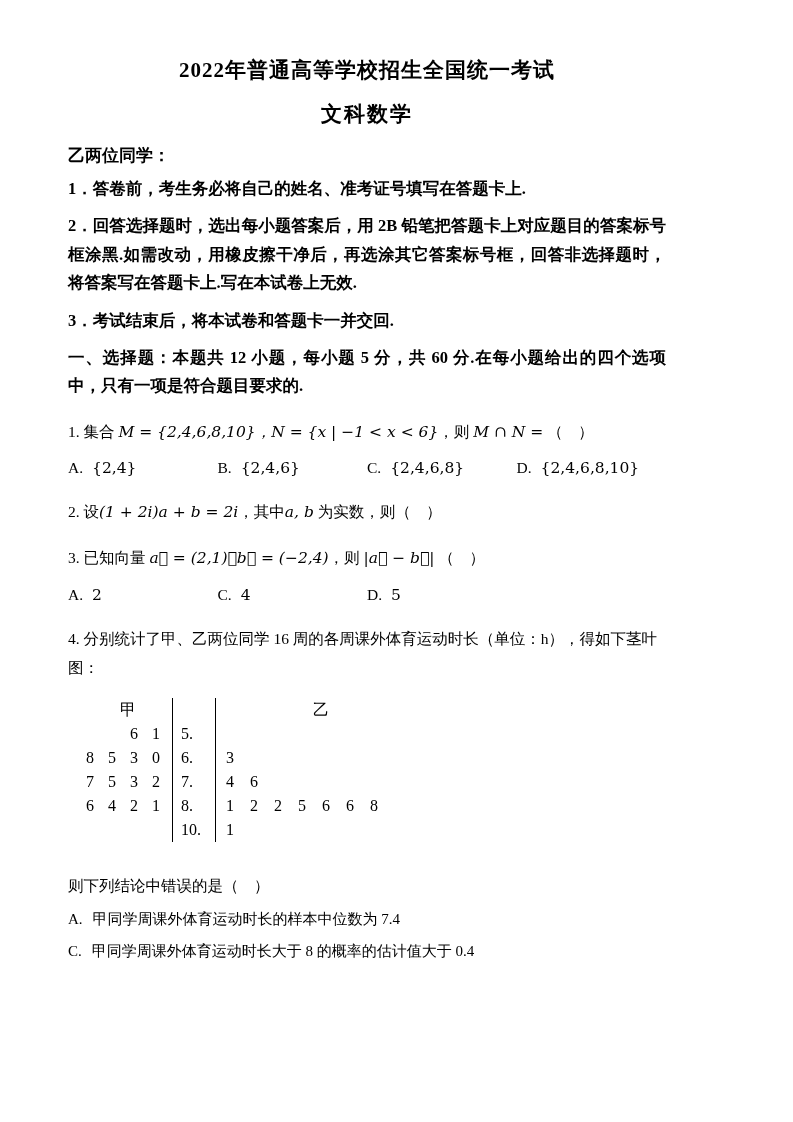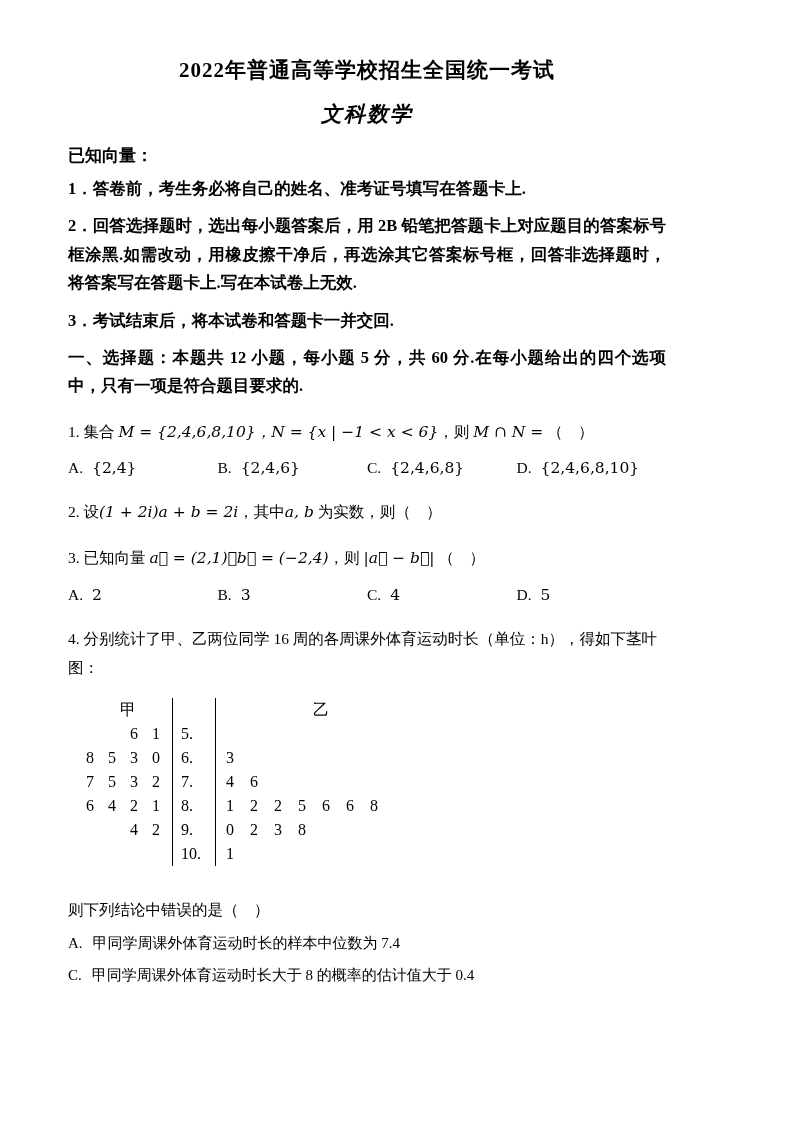--- a/index.html
+++ b/index.html
@@ -13,21 +13,21 @@
     font-family: "Liberation Serif", "DejaVu Serif", serif;
     font-size: 16px;
     overflow: hidden;
   }
   .title {
     text-align: center; font-weight: bold; font-size: 21px;
     margin: 0 0 16px 0; letter-spacing: 1px;
   }
   .subtitle {
     text-align: center; font-weight: bold; font-size: 21px;
-    margin: 0 0 16px 0; letter-spacing: 2px; font-style: italic;
+    margin: 0 0 16px 0; letter-spacing: 2px;
   }
   .notice-heading { font-weight: bold; font-size: 17px; margin: 0 0 6px 0; }
   .notice-item { font-weight: bold; font-size: 16.5px; line-height: 1.72; margin: 8px 0 9px 0; text-align: justify; }
   .section-heading { font-weight: bold; font-size: 16.5px; line-height: 1.72; margin: 6px 0 12px 0; text-align: justify; }
   .qstem { font-size: 15.5px; line-height: 1.9; margin: 16px 0 0 0; }
   .math { font-family: "DejaVu Serif", serif; font-style: italic; }
   .mathu { font-family: "DejaVu Serif", serif; font-style: normal; }
   .opt-row { display: flex; margin: 9px 0 0 0; font-size: 15.5px; line-height: 1.6; }
   .opt { flex: 0 0 25%; white-space: nowrap; }
   .opt-label { margin-right: 9px; }
@@ -46,42 +46,41 @@
 </style>
 </head>
 <body>
 
 <div class="page">
 
   <div class="title">2022年普通高等学校招生全国统一考试</div>
   <div class="subtitle">文科数学</div>
 
   <div>
-    <div class="notice-heading">已知向量：</div>
+    <div class="notice-heading">乙两位同学：</div>
     <p class="notice-item">1．答卷前，考生务必将自己的姓名、准考证号填写在答题卡上.</p>
     <p class="notice-item">2．回答选择题时，选出每小题答案后，用 2B 铅笔把答题卡上对应题目的答案标号框涂黑.如需改动，用橡皮擦干净后，再选涂其它答案标号框，回答非选择题时，将答案写在答题卡上.写在本试卷上无效.</p>
     <p class="notice-item">3．考试结束后，将本试卷和答题卡一并交回.</p>
   </div>
 
   <p class="section-heading">一、选择题：本题共 12 小题，每小题 5 分，共 60 分.在每小题给出的四个选项中，只有一项是符合题目要求的.</p>
 
   <p class="qstem"><span>1. 集合</span> <span class="math">M = {2,4,6,8,10}，N = {x | −1 &lt; x &lt; 6}</span><span>，则</span> <span class="math">M ∩ N =</span> <span>（　）</span></p>
   <div class="opt-row">
     <div class="opt"><span class="opt-label">A.</span><span class="mathu">{2,4}</span></div>
     <div class="opt"><span class="opt-label">B.</span><span class="mathu">{2,4,6}</span></div>
     <div class="opt"><span class="opt-label">C.</span><span class="mathu">{2,4,6,8}</span></div>
     <div class="opt"><span class="opt-label">D.</span><span class="mathu">{2,4,6,8,10}</span></div>
   </div>
 
   <p class="qstem"><span>2. 设</span><span class="math">(1 + 2i)a + b = 2i</span><span>，其中</span><span class="math">a, b</span> <span>为实数，则（　）</span></p>
 
   <p class="qstem"><span>3. 已知向量</span> <span class="math">a⃗ = (2,1)，b⃗ = (−2,4)</span><span>，则</span> <span class="math">|a⃗ − b⃗|</span> <span>（　）</span></p>
   <div class="opt-row">
     <div class="opt"><span class="opt-label">A.</span><span class="mathu">2</span></div>
-    <div class="opt"><span class="opt-label">B.</span><span class="mathu">3</span></div>
     <div class="opt"><span class="opt-label">C.</span><span class="mathu">4</span></div>
     <div class="opt"><span class="opt-label">D.</span><span class="mathu">5</span></div>
   </div>
 
   <p class="qstem">4. 分别统计了甲、乙两位同学 16 周的各周课外体育运动时长（单位：h），得如下茎叶图：</p>
 
   <div class="stemleaf">
     <div class="sl-row">
       <div class="sl-left sl-h">甲</div>
       <div class="sl-stem"></div>
@@ -101,25 +100,20 @@
       <div class="sl-left">7 5 3 2</div>
       <div class="sl-stem">7.</div>
       <div class="sl-right">4 6</div>
     </div>
     <div class="sl-row">
       <div class="sl-left">6 4 2 1</div>
       <div class="sl-stem">8.</div>
       <div class="sl-right">1 2 2 5 6 6 8</div>
     </div>
     <div class="sl-row">
-      <div class="sl-left">4 2</div>
-      <div class="sl-stem">9.</div>
-      <div class="sl-right">0 2 3 8</div>
-    </div>
-    <div class="sl-row">
       <div class="sl-left"></div>
       <div class="sl-stem">10.</div>
       <div class="sl-right">1</div>
     </div>
   </div>
 
   <p class="conclusion">则下列结论中错误的是（　）</p>
 
   <p class="full-opt"><span class="opt-label">A.</span><span>甲同学周课外体育运动时长的样本中位数为 7.4</span></p>
   <p class="full-opt"><span class="opt-label">C.</span><span>甲同学周课外体育运动时长大于 8 的概率的估计值大于 0.4</span></p>

